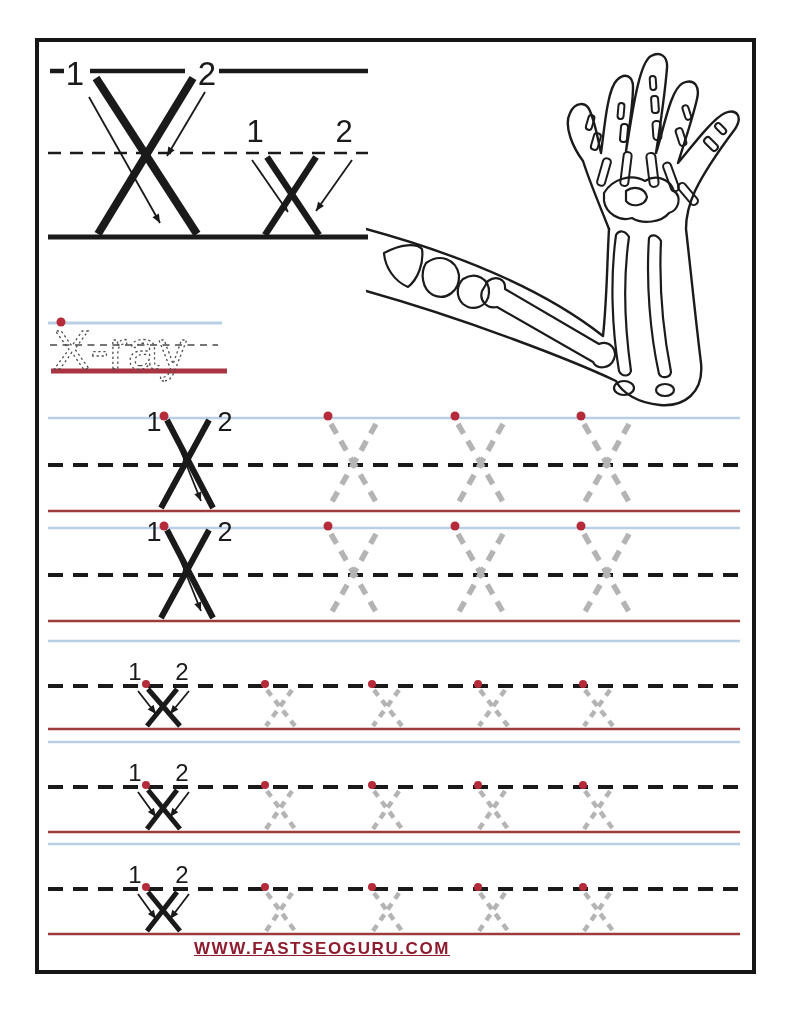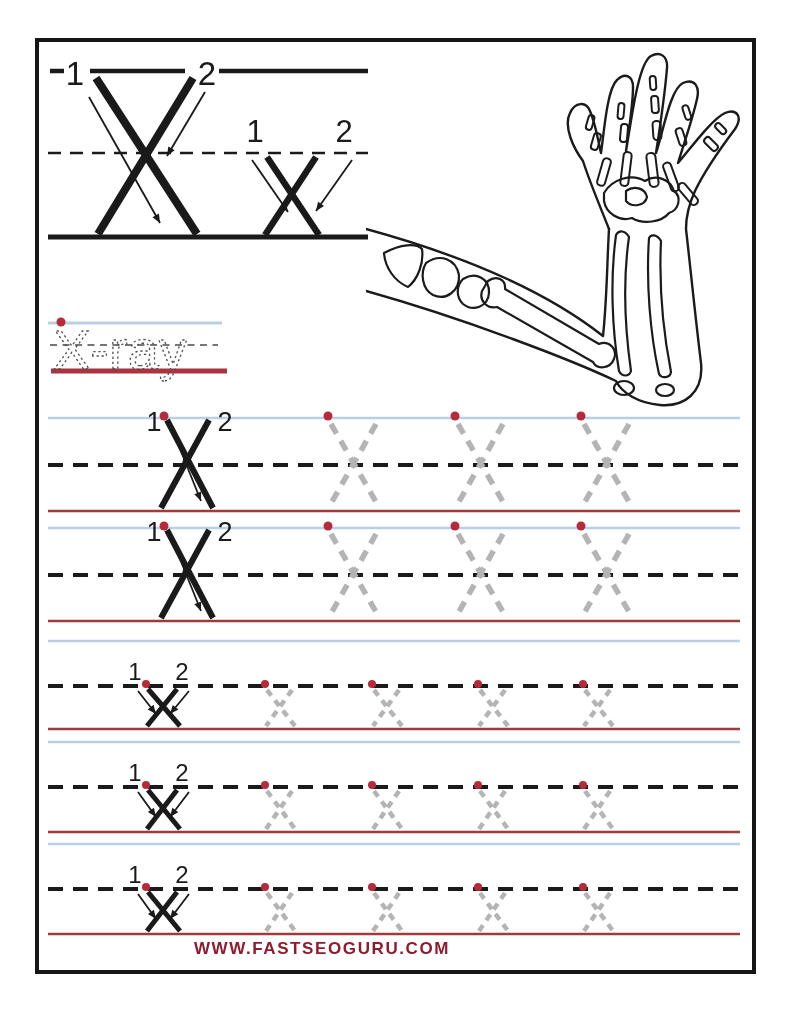--- a/index.html
+++ b/index.html
@@ -3,21 +3,21 @@
 <meta charset="utf-8">
 <style>
   html,body{margin:0;padding:0;background:#ffffff;}
   .page{position:relative;width:791px;height:1024px;background:#ffffff;overflow:hidden;
         font-family:"Liberation Sans",sans-serif;}
   .border-box{position:absolute;left:35px;top:38px;width:721px;height:936px;
               border:4px solid #161616;box-sizing:border-box;}
   #sheet{position:absolute;left:0;top:0;width:791px;height:1024px;}
   #skeleton{position:absolute;left:366px;top:40px;width:384px;height:372px;}
   .footer{position:absolute;left:0;top:939px;width:644px;text-align:center;
-          font-weight:bold;font-size:17px;letter-spacing:1.6px;}
+          font-weight:bold;font-size:17px;letter-spacing:1.6px;text-decoration:underline;}
   svg text{font-family:"Liberation Sans",sans-serif;}
 </style>
 </head>
 <body>
 
 <div class="page">
   <div class="border-box"></div>
 
   <svg id="sheet" viewBox="0 0 791 1024">
       <g>

